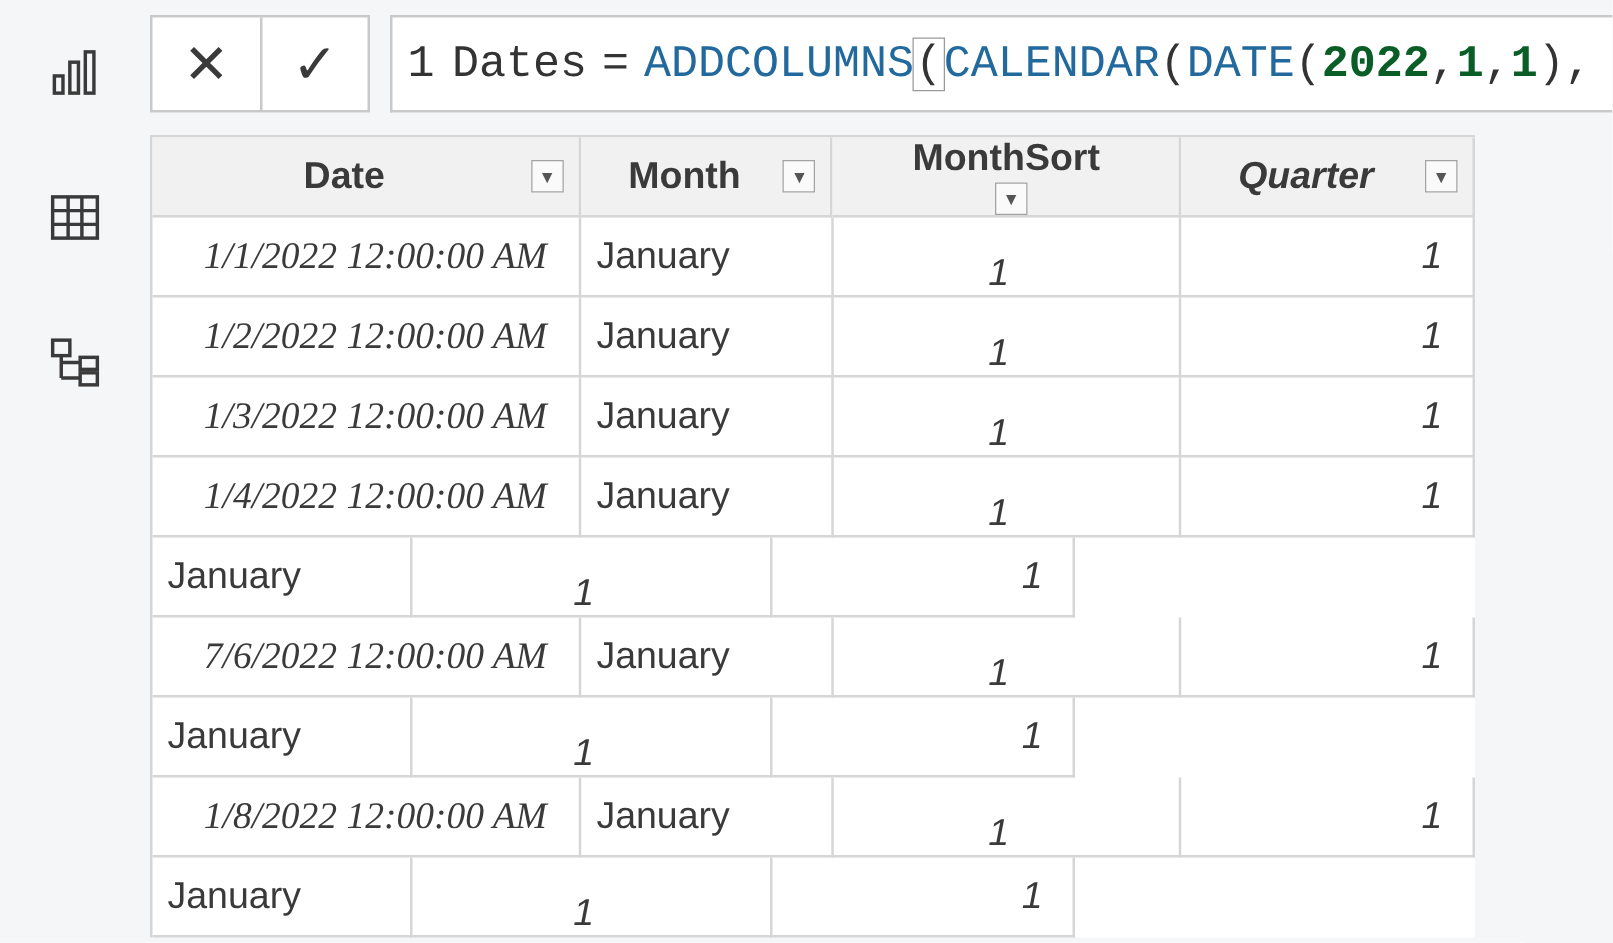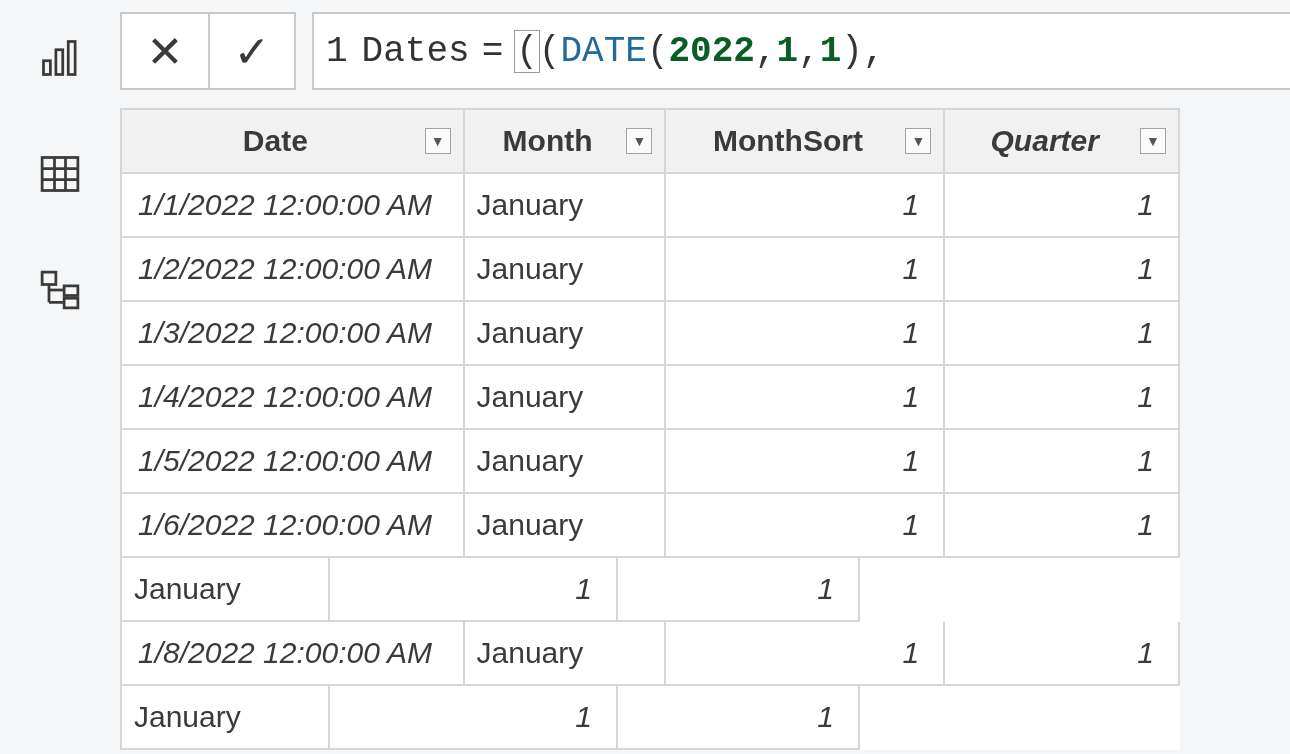--- a/index.html
+++ b/index.html
@@ -131,23 +131,23 @@
     width: 26px; height: 26px;
     border: 1px solid #a3a3a3;
     background: #fafafa;
     display:flex; align-items:center; justify-content:center;
     margin-left: 8px;
     font-size: 14px;
     color: #555;
   }
   .c0 { width: 354px; }
   .c1 { width: 208px; }
-  .c2 { width: 288px; }
+  .c2 { width: 288px; flex-direction: column; }
   .c3 { width: 242px; font-style: italic; }
-  .t-cell.c0 { font-style: italic; padding-left: 16px;}
+  .t-cell.c0 { font-style: italic; padding-left: 41px; font-family: Liberation Serif, serif;}
   .t-cell.c1 { }
   .t-cell.c2, .t-cell.c3 { justify-content: flex-end; font-style: italic; padding-right: 24px; }
 </style>
 </head>
 <body>
 
 <div class="app">
 
   <div class="sidebar">
     <div class="side-icon" title="Report view">
@@ -186,21 +186,23 @@
           <span>✕</span>
         </div>
         <div class="btn">
           <span>✓</span>
         </div>
       </div>
       <div class="formula-bar">
         <span class="ln">1</span>
         <span class="id">Dates</span>
         <span class="eq">=</span>
+        <span class="fn">ADDCOLUMNS</span>
           <span class="paren mp">(</span>
+          <span class="fn">CALENDAR</span>
           <span class="paren">(</span>
           <span class="fn">DATE</span>
           <span class="paren">(</span>
           <span class="num">2022</span>
           <span class="comma">,</span>
           <span class="num">1</span>
           <span class="comma">,</span>
           <span class="num">1</span>
           <span class="paren">)</span>
           <span class="comma">,</span>
@@ -246,27 +248,26 @@
             <div class="t-cell c2">1</div>
             <div class="t-cell c3">1</div>
           </div>
           <div class="t-row">
             <div class="t-cell c0">1/4/2022 12:00:00 AM</div>
             <div class="t-cell c1">January</div>
             <div class="t-cell c2">1</div>
             <div class="t-cell c3">1</div>
           </div>
           <div class="t-row">
-            <div class="t-cell c0">1/5/2022 12:00:00 AM</div>
-            <div class="t-cell c1">January</div>
-            <div class="t-cell c2">1</div>
-            <div class="t-cell c3">1</div>
-          </div>
-          <div class="t-row">
-            <div class="t-cell c0">1/6/2022 12:00:00 AM</div>
+            <div class="t-cell c1">January</div>
+            <div class="t-cell c2">1</div>
+            <div class="t-cell c3">1</div>
+          </div>
+          <div class="t-row">
+            <div class="t-cell c0">7/6/2022 12:00:00 AM</div>
             <div class="t-cell c1">January</div>
             <div class="t-cell c2">1</div>
             <div class="t-cell c3">1</div>
           </div>
           <div class="t-row">
             <div class="t-cell c1">January</div>
             <div class="t-cell c2">1</div>
             <div class="t-cell c3">1</div>
           </div>
           <div class="t-row">

